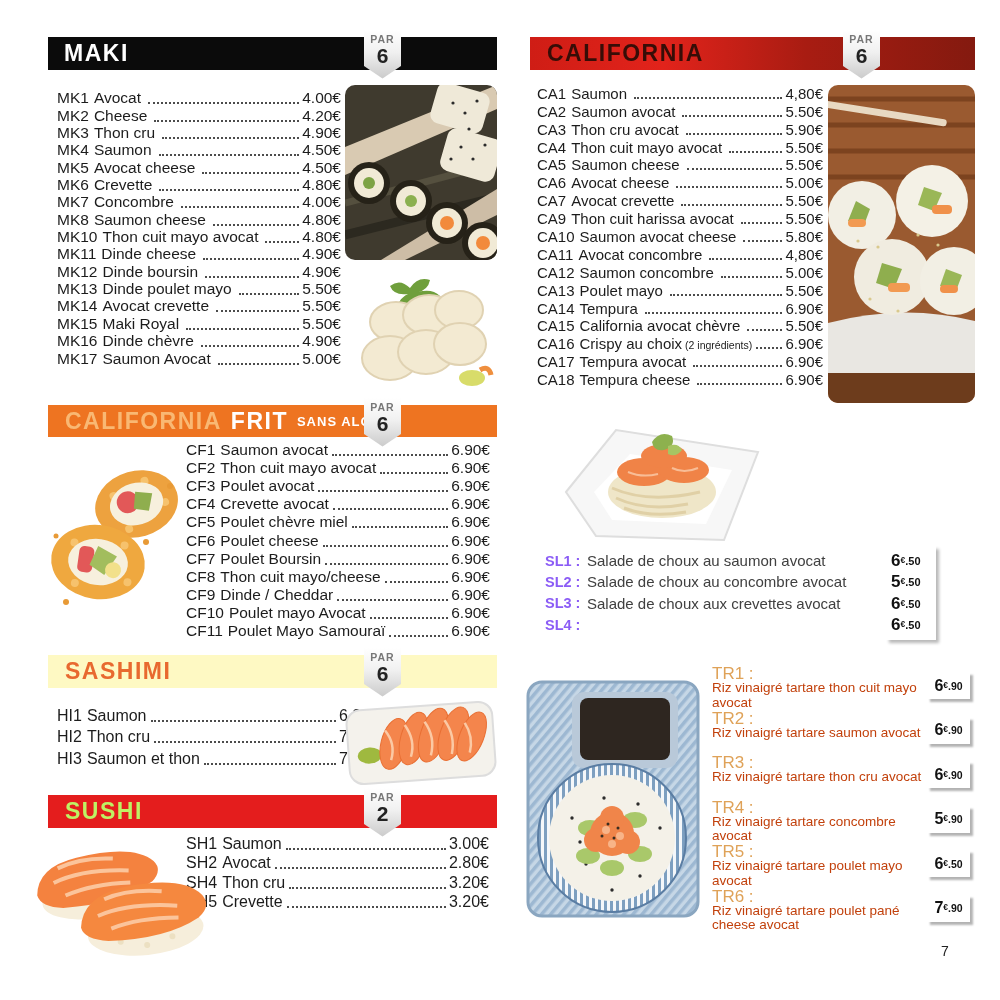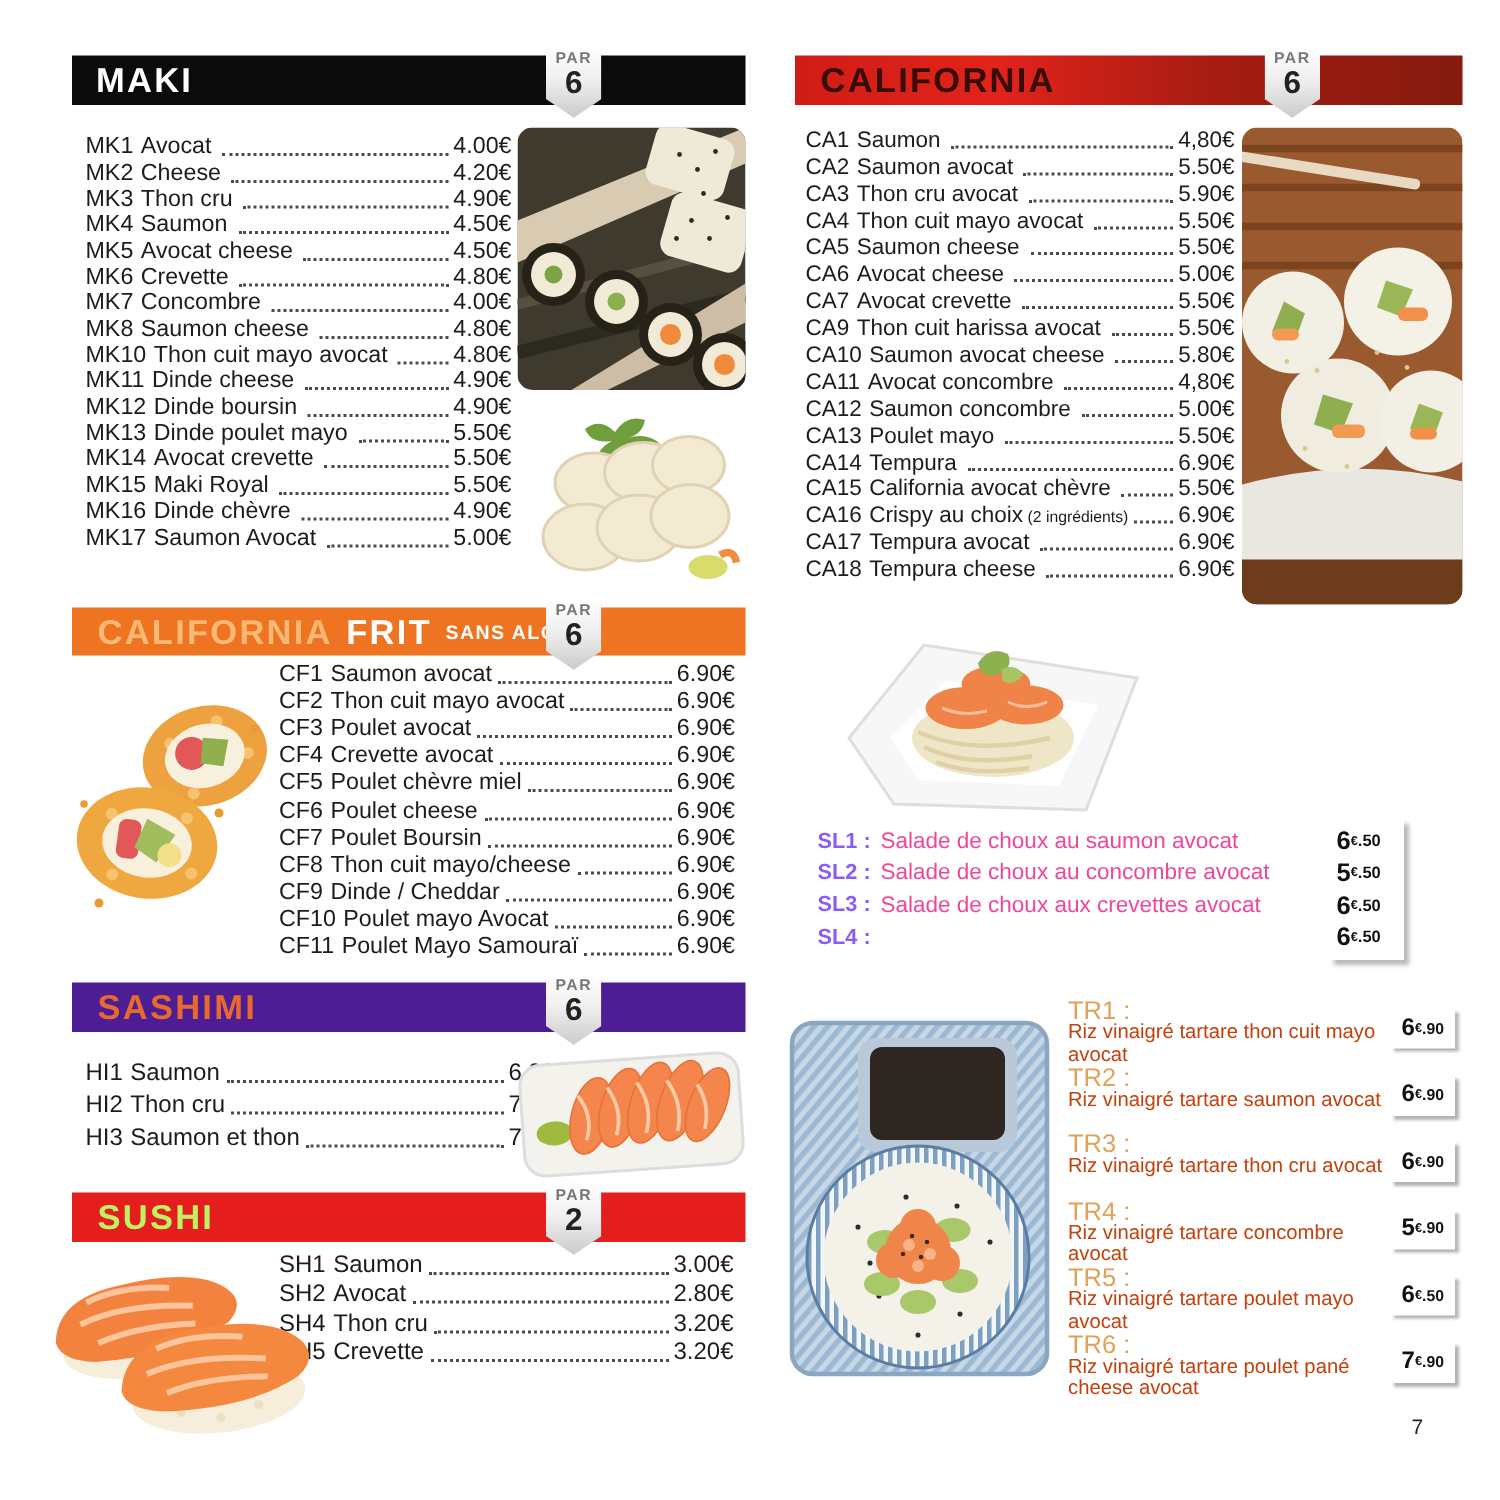--- a/index.html
+++ b/index.html
@@ -29,21 +29,21 @@
   .leader { flex:1; border-bottom:2px dotted #4c4c4c; margin:0 3px 3px 4px; min-width:8px; }
   .price { white-space:nowrap; }
 
   
   .photo { position:absolute; line-height:0; }
 
   
   .sl { position:absolute; left:545px; top:550px; width:392px; }
   .sl-row { display:flex; height:21.3px; align-items:center; font-size:15px; }
   .sl-code { color:#8b5cf6; font-weight:bold; width:42px; font-size:14.5px; white-space:nowrap; }
-  .sl-name { color:#ec4899; white-space:nowrap; }
+  .sl-name { color:#404040; white-space:nowrap; }
   .sl-pricebox { position:absolute; left:341px; top:-4px; width:50px; height:94px; background:#fff;
                  box-shadow:3px 3px 3px rgba(0,0,0,.28); display:flex; flex-direction:column;
                  justify-content:center; padding:2px 5px; }
   .sl-price { height:21.3px; display:flex; align-items:center; font-weight:bold; color:#111; }
 
   .pi { font-size:17px; font-weight:bold; }
   .pe { font-size:8.5px; position:relative; top:-1px; }
   .pd { font-size:11px; font-weight:bold; }
 
   
@@ -573,21 +573,21 @@
       </g>
       <g fill="#e89a36">
         <circle cx="28" cy="152" r="3"></circle>
           <circle cx="108" cy="92" r="3"></circle>
           <circle cx="132" cy="36" r="3"></circle>
           <circle cx="18" cy="86" r="2.5"></circle>
       </g>
     </svg>
   </div>
 
-  <div class="hdr" style="left:48px;top:655px;width:449px;background:#4c1d95;">
+  <div class="hdr" style="left:48px;top:655px;width:449px;background:#fef9c3;">
     <span class="t" style="color:#e8692f;">SASHIMI</span>
     <div class="badge" style="left:316px;top:-7px;">
       <span class="par">PAR</span>
       <span class="num">6</span>
     </div>
   </div>
 
   <div class="mlist" style="left:57px;top:703px;width:322px;--rh:21.7px;--fs:16px;">
 
       <div class="mrow">

